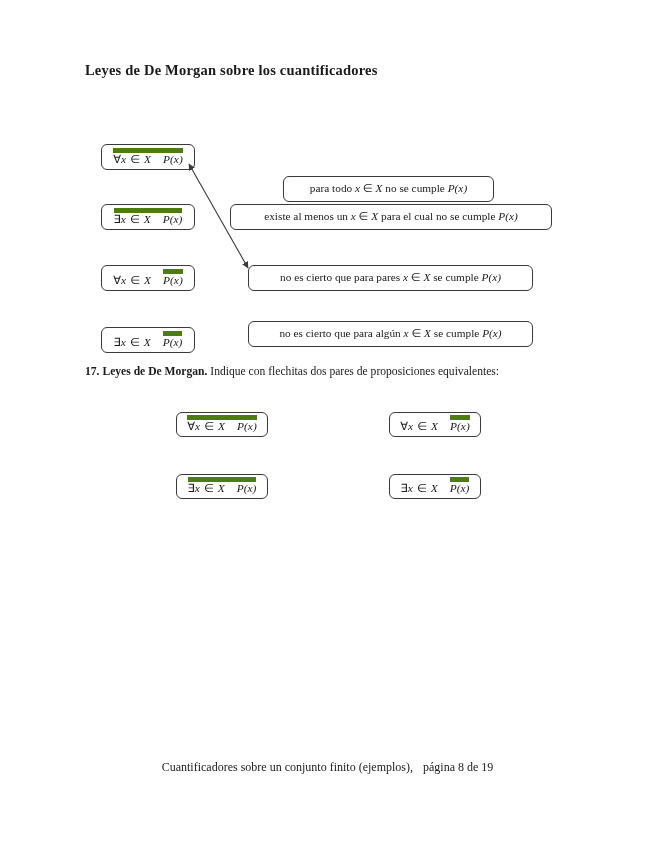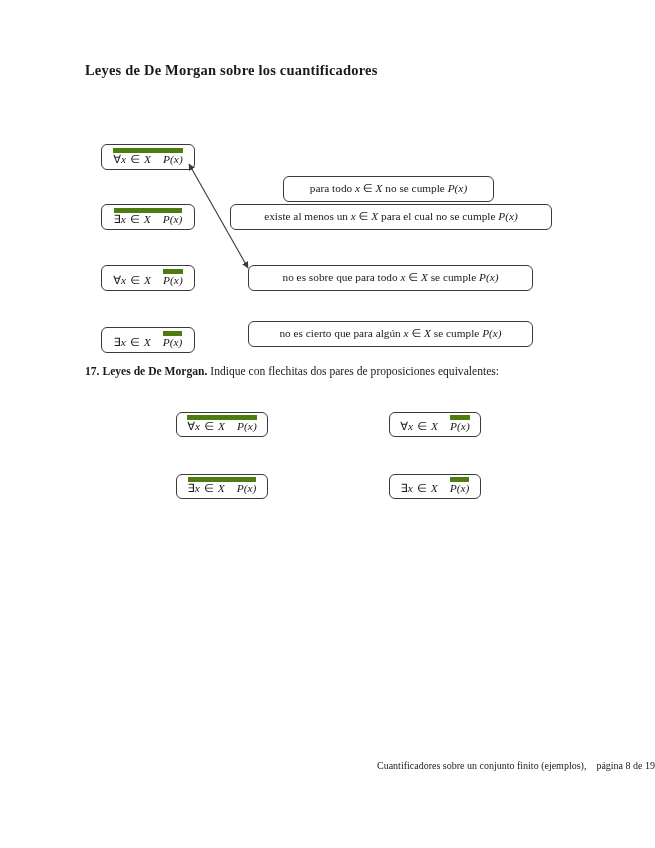--- a/index.html
+++ b/index.html
@@ -46,21 +46,21 @@
   .ov { border-top:5px solid #4d7c0f; padding-top:1px; display:inline-block; }
   .gap { display:inline-block; width:12px; }
   .gap-s { display:inline-block; width:4px; }
 
   .phrase { font-size:11.3px; }
 
   svg.arrows { position:absolute; left:0; top:0; width:655px; height:848px; pointer-events:none; }
 
   .footer {
     position:absolute; left:0; top:760px; width:655px;
-    text-align:right; font-size:10px;
+    text-align:center; font-size:12px;
   }
   .footer .sp { display:inline-block; width:10px; }
 </style>
 </head>
 <body>
 
 <div class="page">
 
   <div class="title">Leyes de De Morgan sobre los cuantificadores</div>
 
@@ -83,21 +83,21 @@
 
   <div class="box phrase" style="left:283px; top:144px; width:211px; height:26px;margin-top:32px;">
     <span><span>para todo </span><i>x</i><span> ∈ </span><i>X</i><span> no se cumple </span><i>P(x)</i></span>
   </div>
 
   <div class="box phrase" style="left:230px; top:204px; width:322px; height:26px;">
     <span><span>existe al menos un </span><i>x</i><span> ∈ </span><i>X</i><span> para el cual no se cumple </span><i>P(x)</i></span>
   </div>
 
   <div class="box phrase" style="left:248px; top:265px; width:285px; height:26px;">
-    <span><span>no es sobre que para todo </span><i>x</i><span> ∈ </span><i>X</i><span> se cumple </span><i>P(x)</i></span>
+    <span><span>no es cierto que para pares </span><i>x</i><span> ∈ </span><i>X</i><span> se cumple </span><i>P(x)</i></span>
   </div>
 
   <div class="box phrase" style="left:248px; top:321px; width:285px; height:26px;">
     <span><span>no es cierto que para algún </span><i>x</i><span> ∈ </span><i>X</i><span> se cumple </span><i>P(x)</i></span>
   </div>
 
   <svg class="arrows" viewBox="0 0 655 848">
     <defs>
       <marker id="ah" markerWidth="7" markerHeight="7" refX="5.5" refY="3" orient="auto">
         <path d="M0,0 L6,3 L0,6 z" fill="#3a3a3a"></path>

